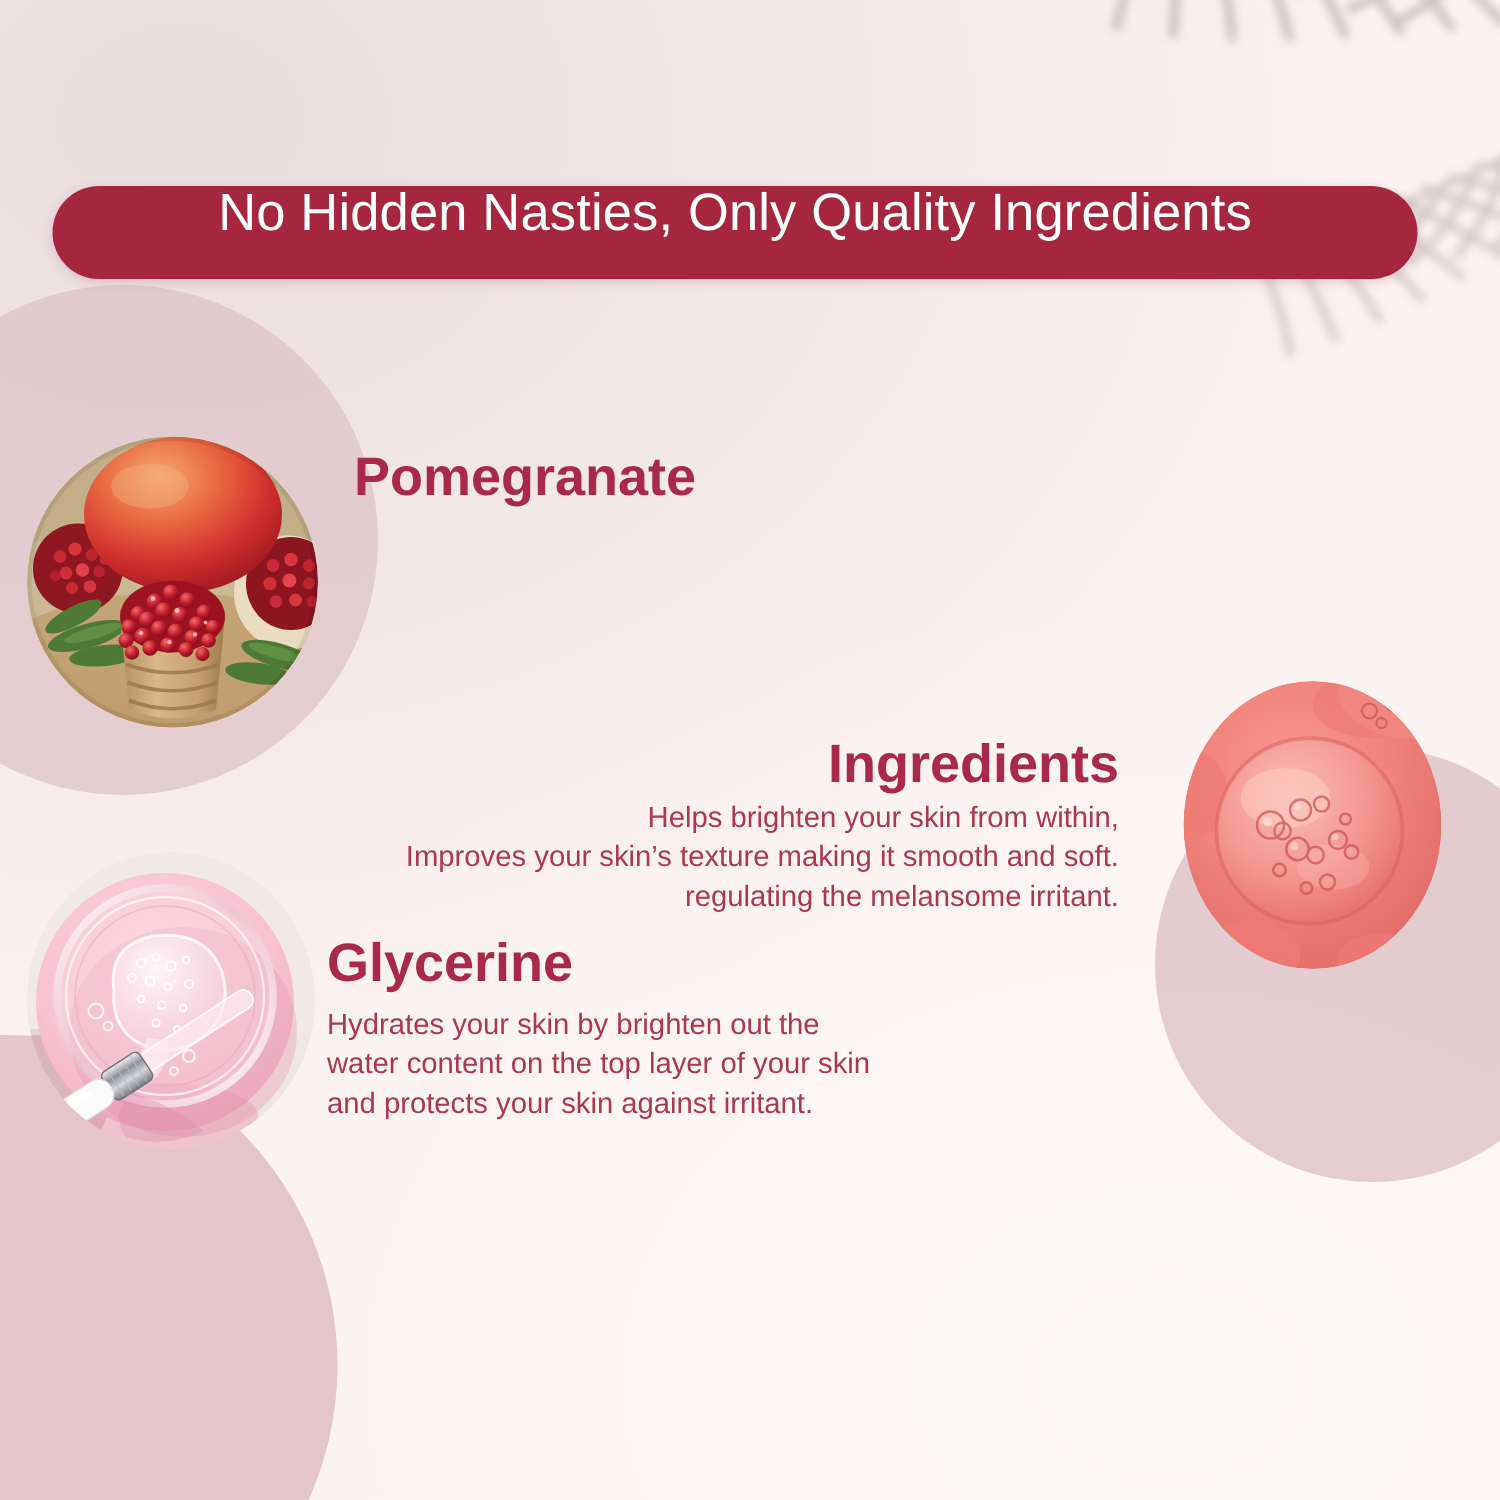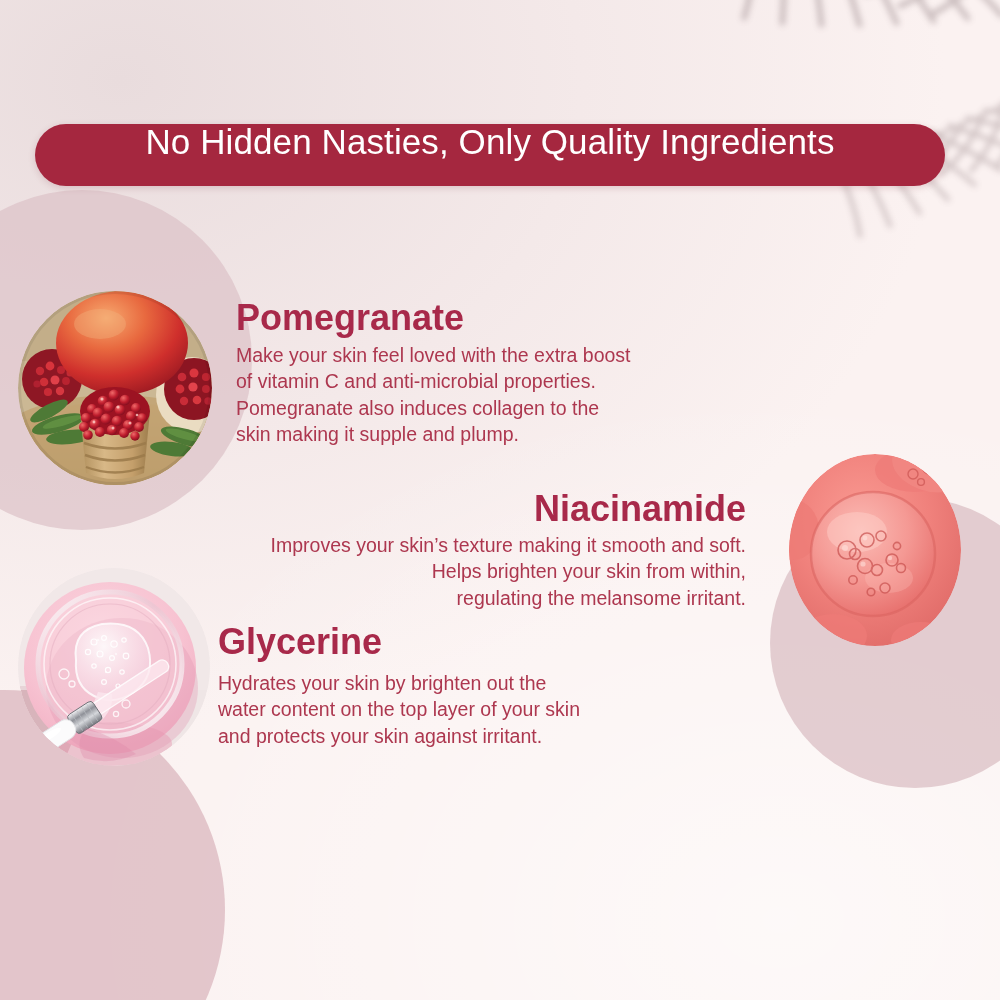--- a/index.html
+++ b/index.html
@@ -311,26 +311,20 @@
             <circle cx="119" cy="124" r="1.3"></circle>
         </g>
 
         <circle cx="97" cy="97" r="97" fill="none" stroke="rgba(0,0,0,0.08)" stroke-width="6"></circle>
       </g>
     </svg>
   </div>
 
   <div class="ingredient" id="block-pomegranate">
     <h2 class="ing-title">Pomegranate</h2>
-    <p class="ing-body">
-      <span class="line">Make your skin feel loved with the extra boost</span>
-      <span class="line">of vitamin C and anti-microbial properties.</span>
-      <span class="line">Pomegranate also induces collagen to the</span>
-      <span class="line">skin making it supple and plump.</span>
-    </p>
   </div>
 
   <div class="photo-circle" id="photo-niacinamide">
     <svg width="172" height="192" viewBox="0 0 172 192" xmlns="http://www.w3.org/2000/svg">
       <defs>
         <clipPath id="clipNia">
             <ellipse cx="86" cy="96" rx="86" ry="96"></ellipse>
           </clipPath>
         <radialGradient id="coralG" cx="42%" cy="34%" r="72%">
           <stop offset="0%" stop-color="#fa9a92"></stop>
@@ -382,24 +376,24 @@
           <circle cx="124" cy="20" r="5"></circle>
             <circle cx="140" cy="14" r="6"></circle>
           <circle cx="154" cy="20" r="4"></circle>
             <circle cx="132" cy="28" r="3.4"></circle>
         </g>
       </g>
     </svg>
   </div>
 
   <div class="ingredient" id="block-niacinamide">
-    <h2 class="ing-title">Niacinamide</h2>
+    <h2 class="ing-title">Ingredients</h2>
     <p class="ing-body">
+      <span class="line">Helps brighten your skin from within,</span>
       <span class="line">Improves your skin’s  texture making it smooth and soft.</span>
-      <span class="line">Helps brighten your skin from within,</span>
       <span class="line">regulating the melansome irritant.</span>
     </p>
   </div>
 
   <div class="photo-circle" id="photo-glycerine">
     <svg width="192" height="198" viewBox="0 0 192 198" xmlns="http://www.w3.org/2000/svg">
       <defs>
         <clipPath id="clipGly">
             <ellipse cx="96" cy="99" rx="96" ry="99"></ellipse>
           </clipPath>

